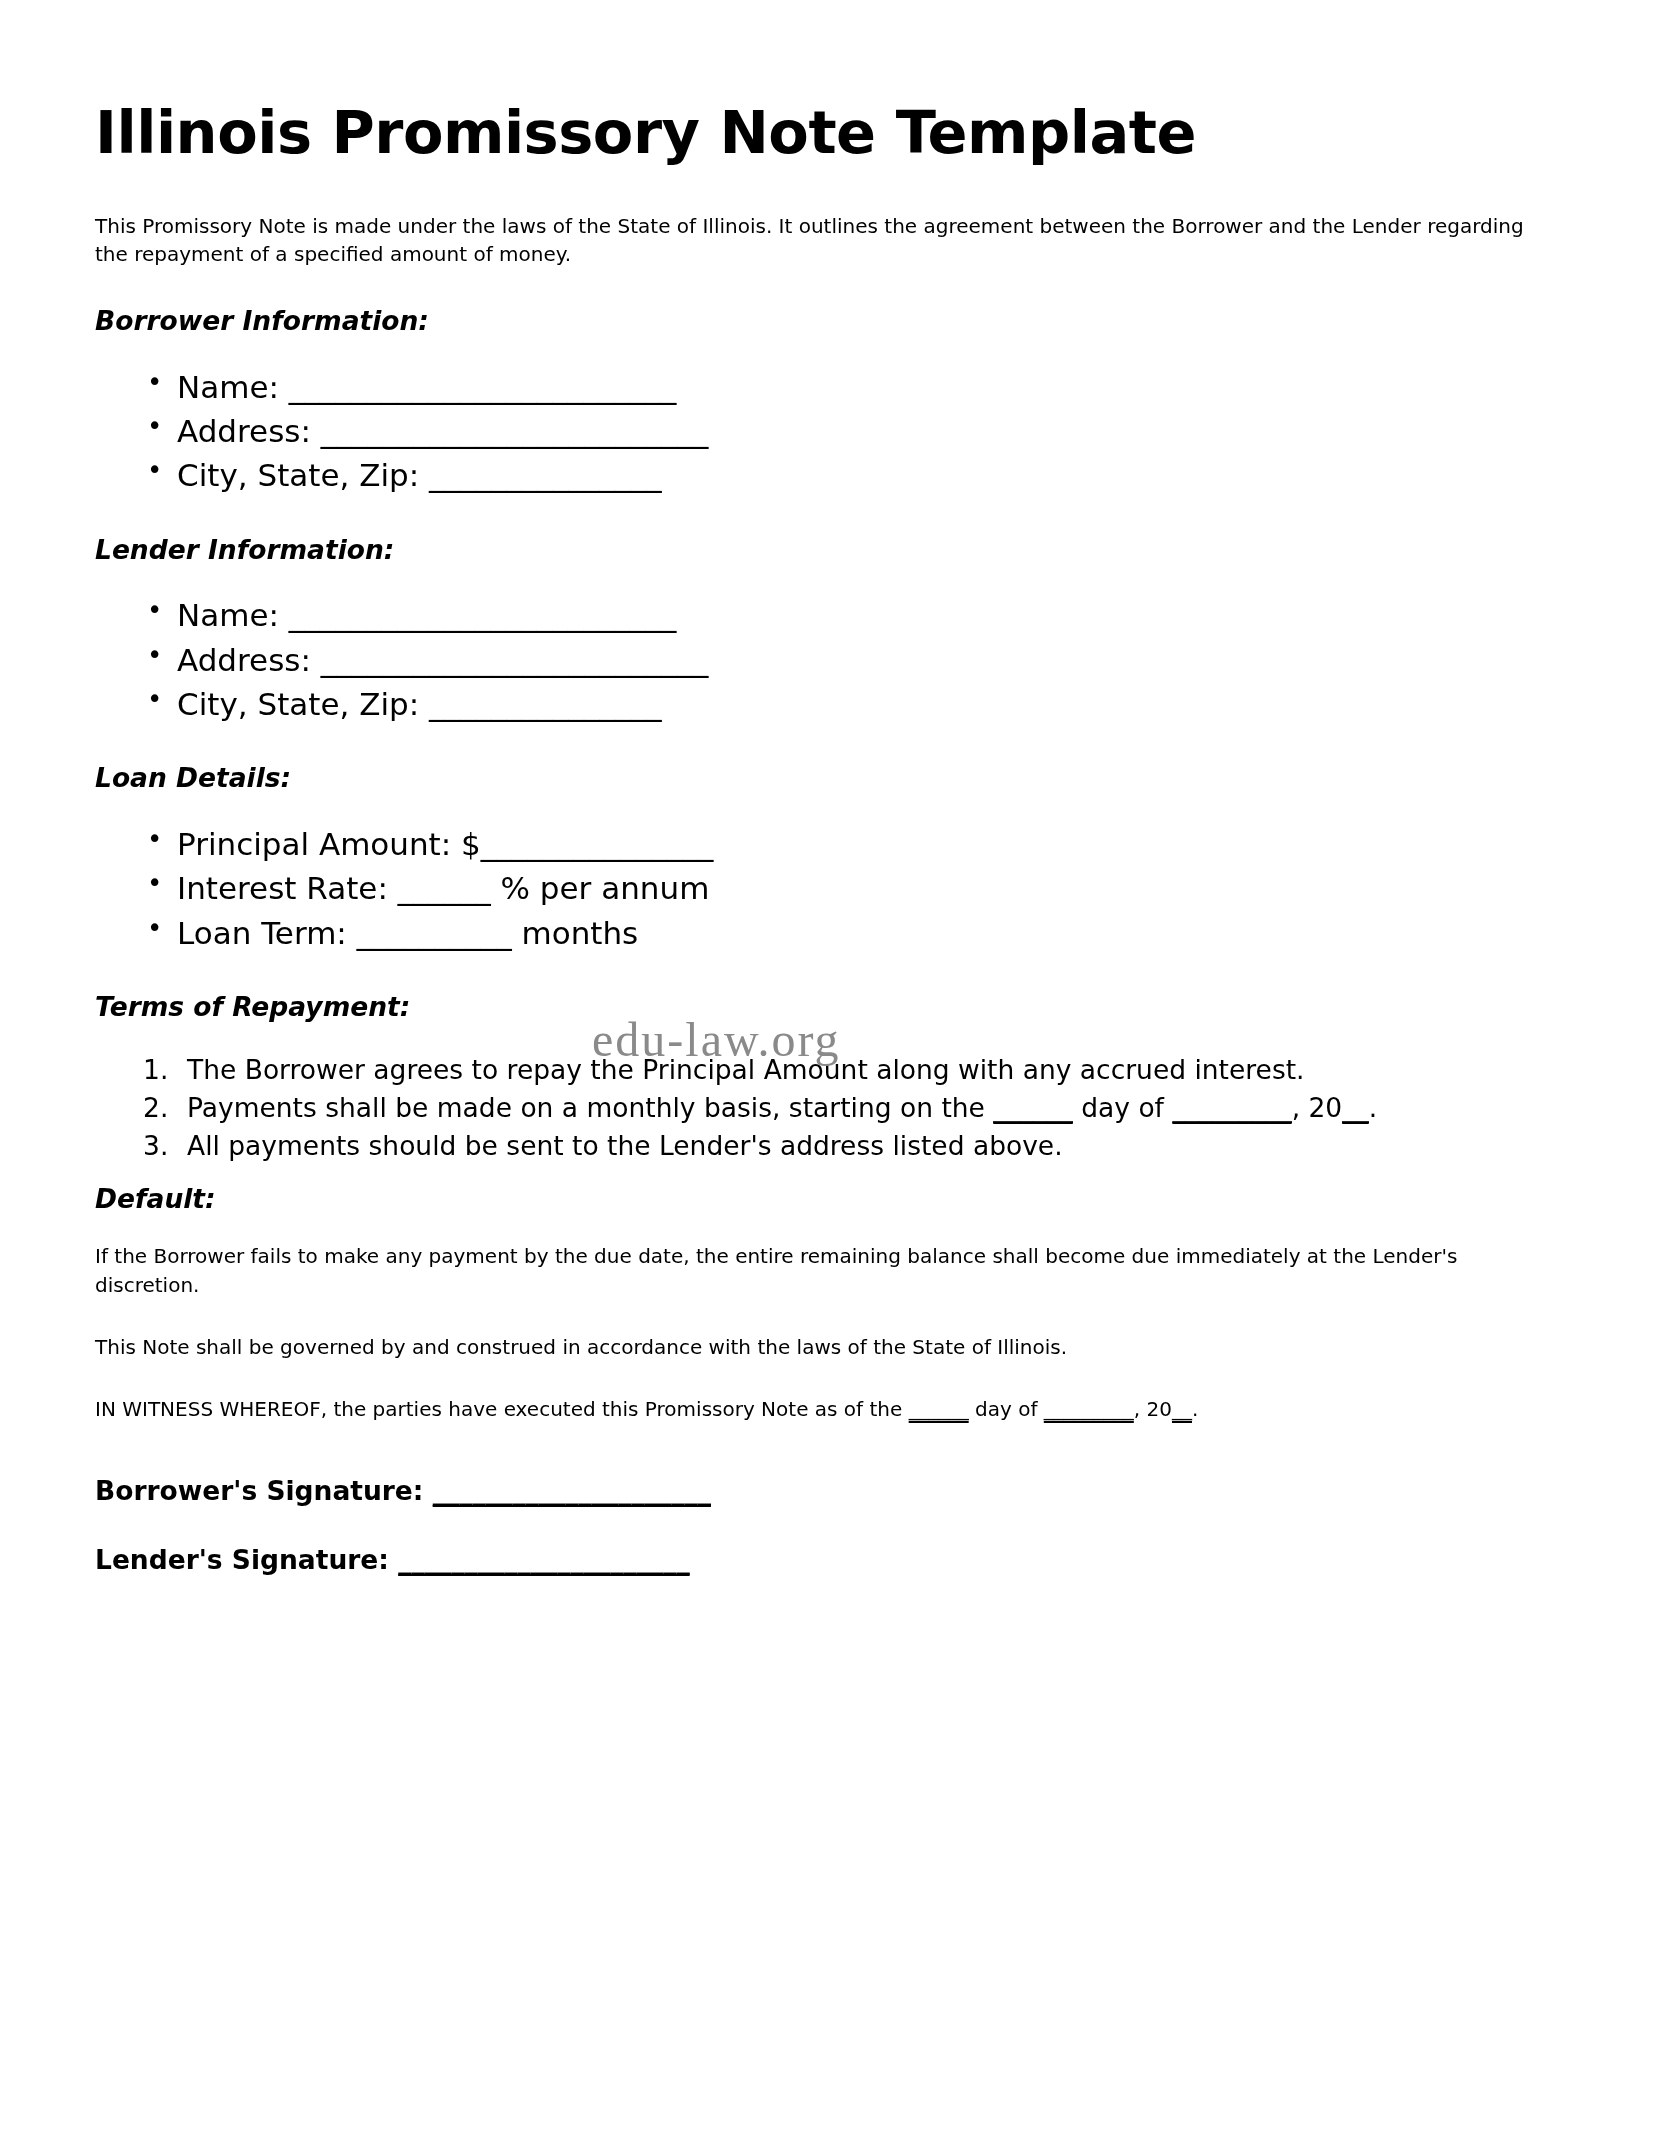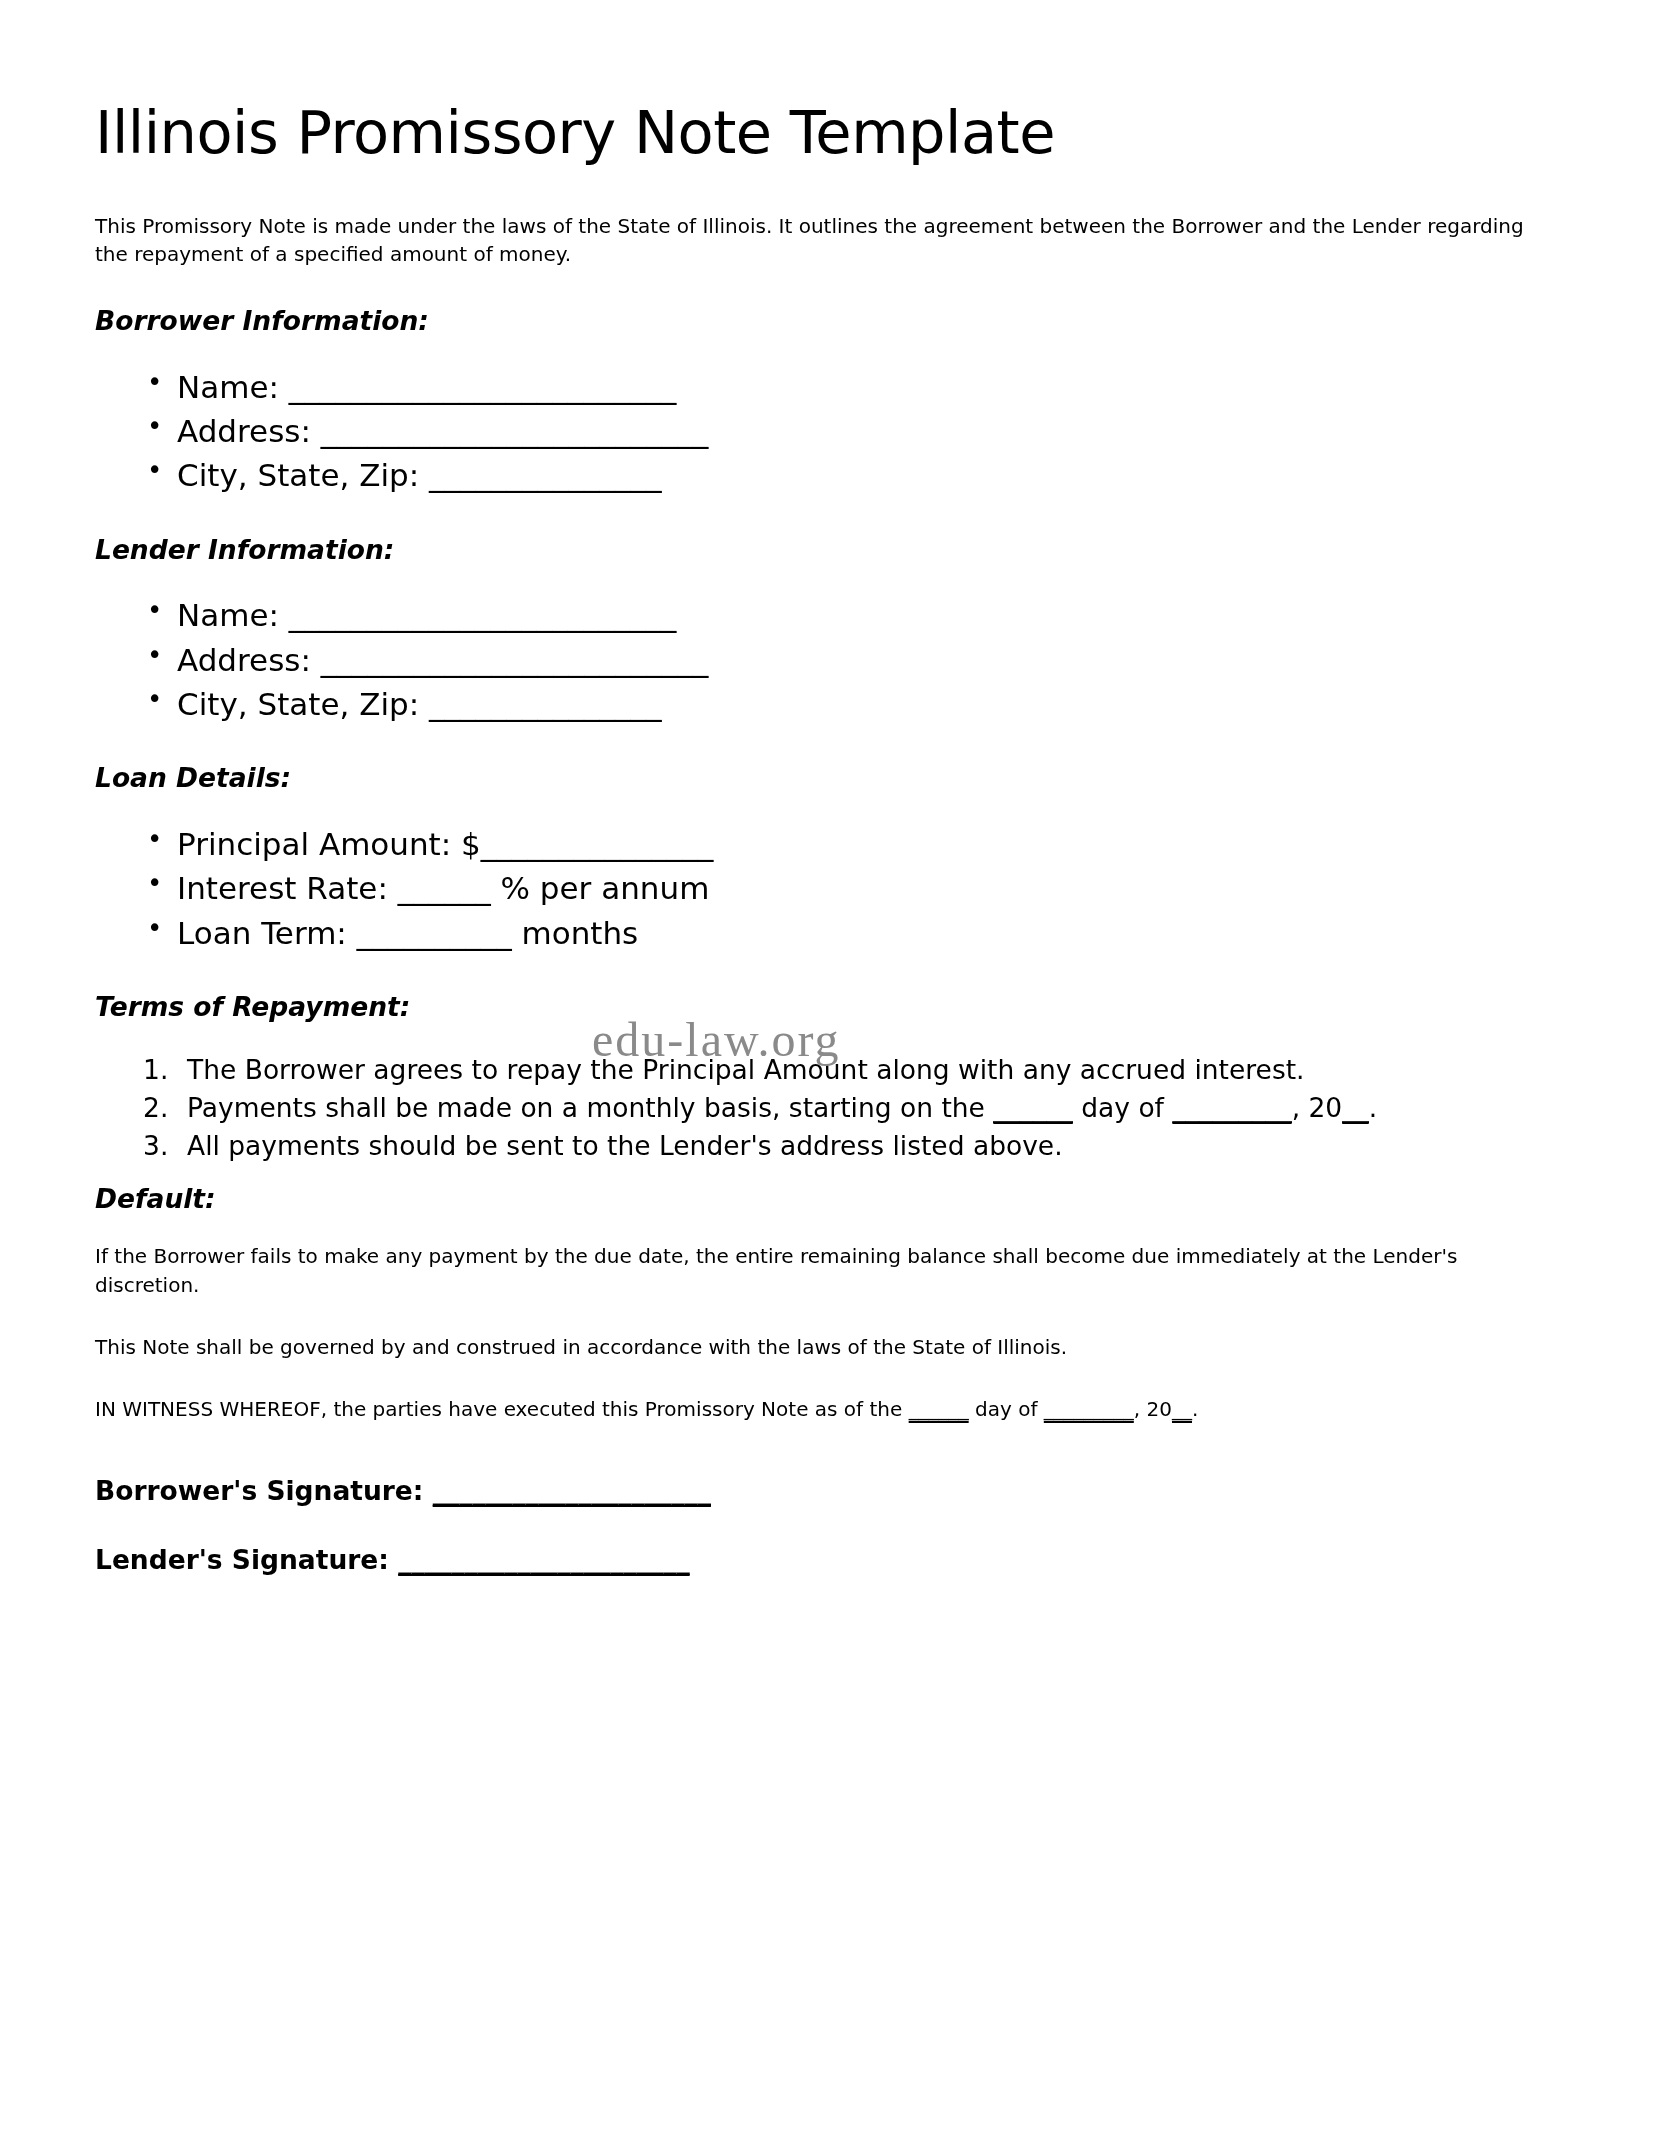--- a/index.html
+++ b/index.html
@@ -17,21 +17,21 @@
   .page {
     position: relative;
     width: 1664px;
     height: 2154px;
     background: #ffffff;
     box-sizing: border-box;
     padding: 100px 95px 0 95px;
   }
   .doc-title {
     font-size: 59px;
-    font-weight: normal;
+    font-weight: bold;
     line-height: 1.12;
     letter-spacing: -0.5px;
     margin: 0 0 46px 0;
   }
   p.body-text {
     font-size: 20px;
     line-height: 1.42;
     margin: 0 0 34px 0;
     max-width: 1455px;
   }

